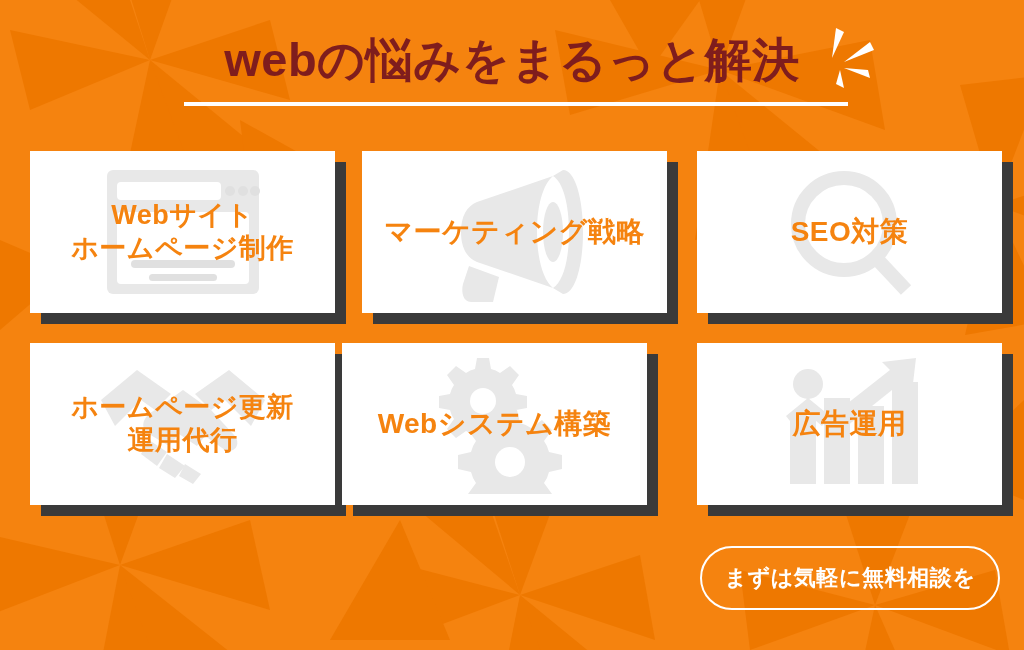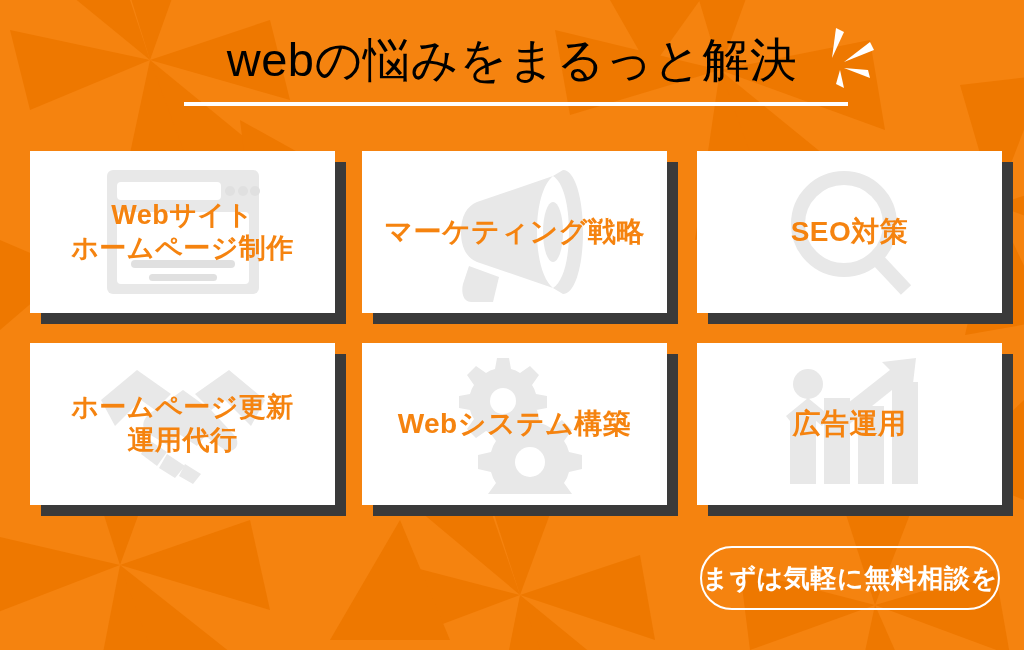--- a/index.html
+++ b/index.html
@@ -31,23 +31,23 @@
   #headline-block {
     position:absolute;
     left:0;
     top:34px;
     width:1024px;
     text-align:center;
   }
   #headline-text {
     display:inline-block;
     position:relative;
-    color:#000000;
+    color:#7f1d1d;
     font-size:47px;
-    font-weight:normal;
+    font-weight:bold;
     letter-spacing:0.5px;
     line-height:1.12;
     white-space:nowrap;
   }
   #headline-rule {
     position:absolute;
     left:184px;
     top:102px;
     width:664px;
     height:4px;
@@ -67,21 +67,21 @@
     left:30px;
     top:151px;
     width:984px;
     height:372px;
   }
   .card-slot { position:absolute; width:305px; height:162px; }
   .card-slot.c0 { left:0px;   top:0px;   }
   .card-slot.c1 { left:332px; top:0px;   }
   .card-slot.c2 { left:667px; top:0px;border-radius:7px;   }
   .card-slot.c3 { left:0px;   top:192px; }
-  .card-slot.c4 { left:332px; top:192px;border-radius:17px; }
+  .card-slot.c4 { left:312px; top:192px;border-radius:17px; }
   .card-slot.c5 { left:667px; top:192px; }
 
   .card-shadow {
     position:absolute;
     left:11px; top:11px;
     width:305px; height:162px;
     background:#3A3A3A;
   }
   .card-face {
     position:absolute;
@@ -123,21 +123,21 @@
     height:64px;
     border:2px solid #FFFFFF;
     border-radius:34px;
     display:flex;
     align-items:center;
     justify-content:center;
     background:transparent;
   }
   #cta-label {
     color:#FFFFFF;
-    font-size:26px;
+    font-size:22px;
     font-weight:bold;
     letter-spacing:0.6px;
     white-space:nowrap;
   }
 </style>
 </head>
 <body>
 
 <div id="banner">
 

